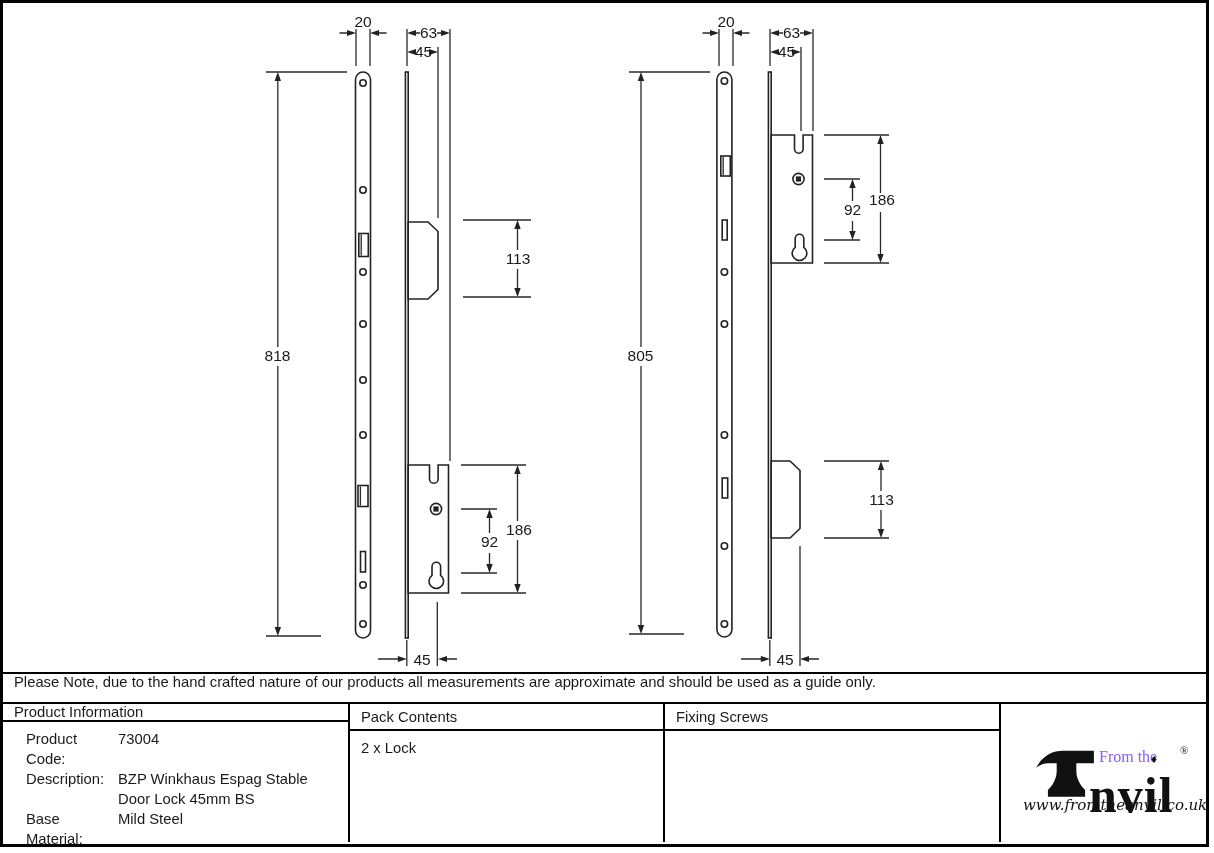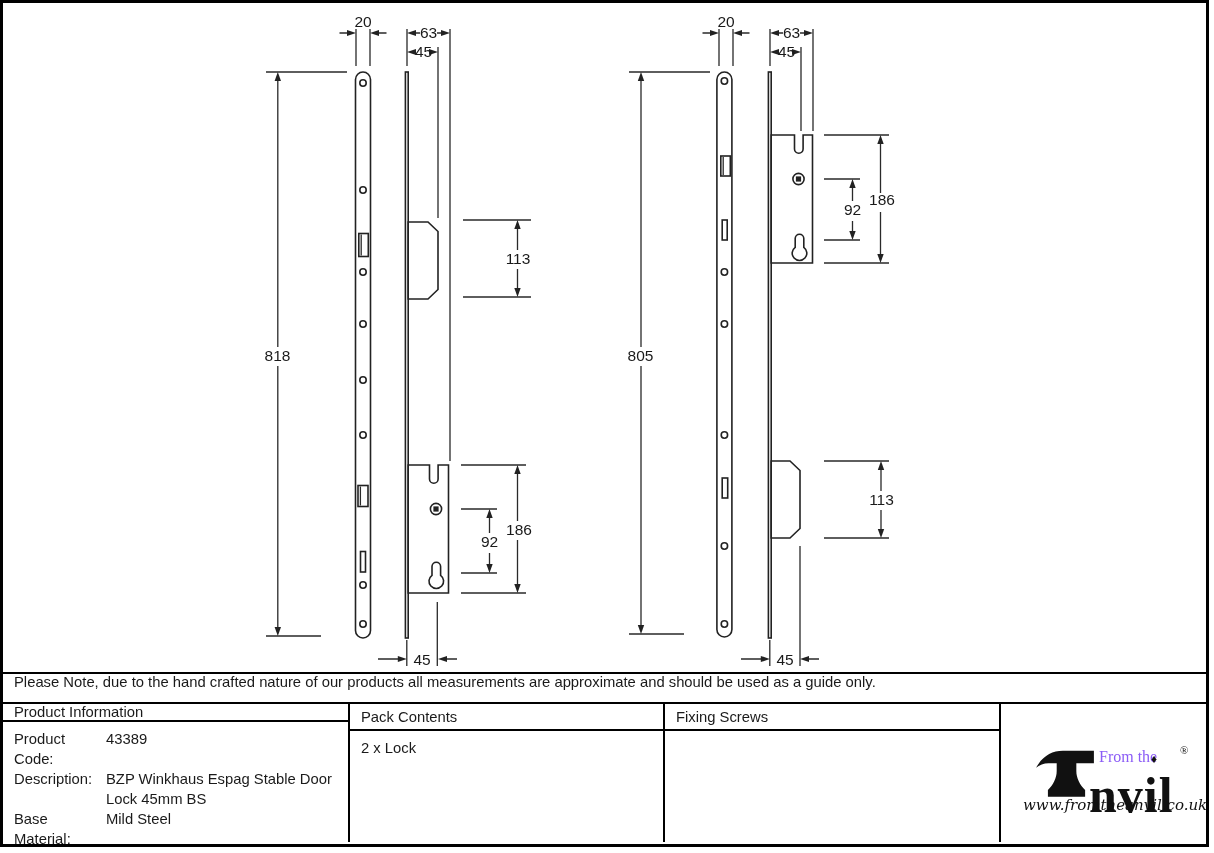--- a/index.html
+++ b/index.html
@@ -20,21 +20,21 @@
   .cols{display:flex;height:138px;}
   .col{box-sizing:border-box;border-right:2px solid #000;display:flex;flex-direction:column;}
   .col1{width:347px;}
   .col2{width:315px;}
   .col3{width:336px;}
   .col-logo{flex:1;border-right:none;position:relative;}
   .col-header{height:25px;border-bottom:2px solid #000;display:flex;align-items:center;
               padding-left:11px;font-size:14.8px;}
   .col-body{flex:1;padding:7px 10px 0 11px;font-size:14.8px;line-height:20px;}
   .prow{display:flex;}
-  .plbl{width:92px;flex:none;}
+  .plbl{width:92px;flex:none;margin-left:12px;}
   .pval{width:228px;}
   
   .logo-wrap{position:absolute;left:0;top:0;width:100%;height:100%;}
   .anvil-icon{position:absolute;left:34px;top:40px;width:62px;height:56px;}
   .logo-fromthe{position:absolute;left:98px;top:44px;font:16px "Liberation Serif",serif;color:#8b5cf6;}
   .logo-diamond{position:absolute;left:150px;top:48px;font-size:12px;color:#111;}
   .logo-name{position:absolute;left:88px;top:51px;font:700 50px/1 "Liberation Serif",serif;color:#111;letter-spacing:1px;margin-top:15px;}
   .logo-reg{position:absolute;left:179px;top:40px;font:11px "Liberation Serif",serif;color:#111;}
   .logo-url{position:absolute;left:22px;top:92px;width:172px;text-align:center;
             font:italic 15px "DejaVu Serif",serif;color:#111;}
@@ -188,21 +188,21 @@
     <div class="note-row">
       <span>Please Note, due to the hand crafted nature of our products all measurements are approximate and should be used as a guide only.</span>
     </div>
     <div class="cols">
 
       <div class="col col1">
         <div class="col-header">Product Information</div>
         <div class="col-body">
           <div class="prow">
             <span class="plbl">Product Code:</span>
-            <span class="pval">43389</span>
+            <span class="pval">73004</span>
           </div>
           <div class="prow">
             <span class="plbl">Description:</span>
             <span class="pval">BZP Winkhaus Espag Stable Door Lock 45mm BS</span>
           </div>
           <div class="prow">
             <span class="plbl">Base Material:</span>
             <span class="pval">Mild Steel</span>
           </div>
         </div>

